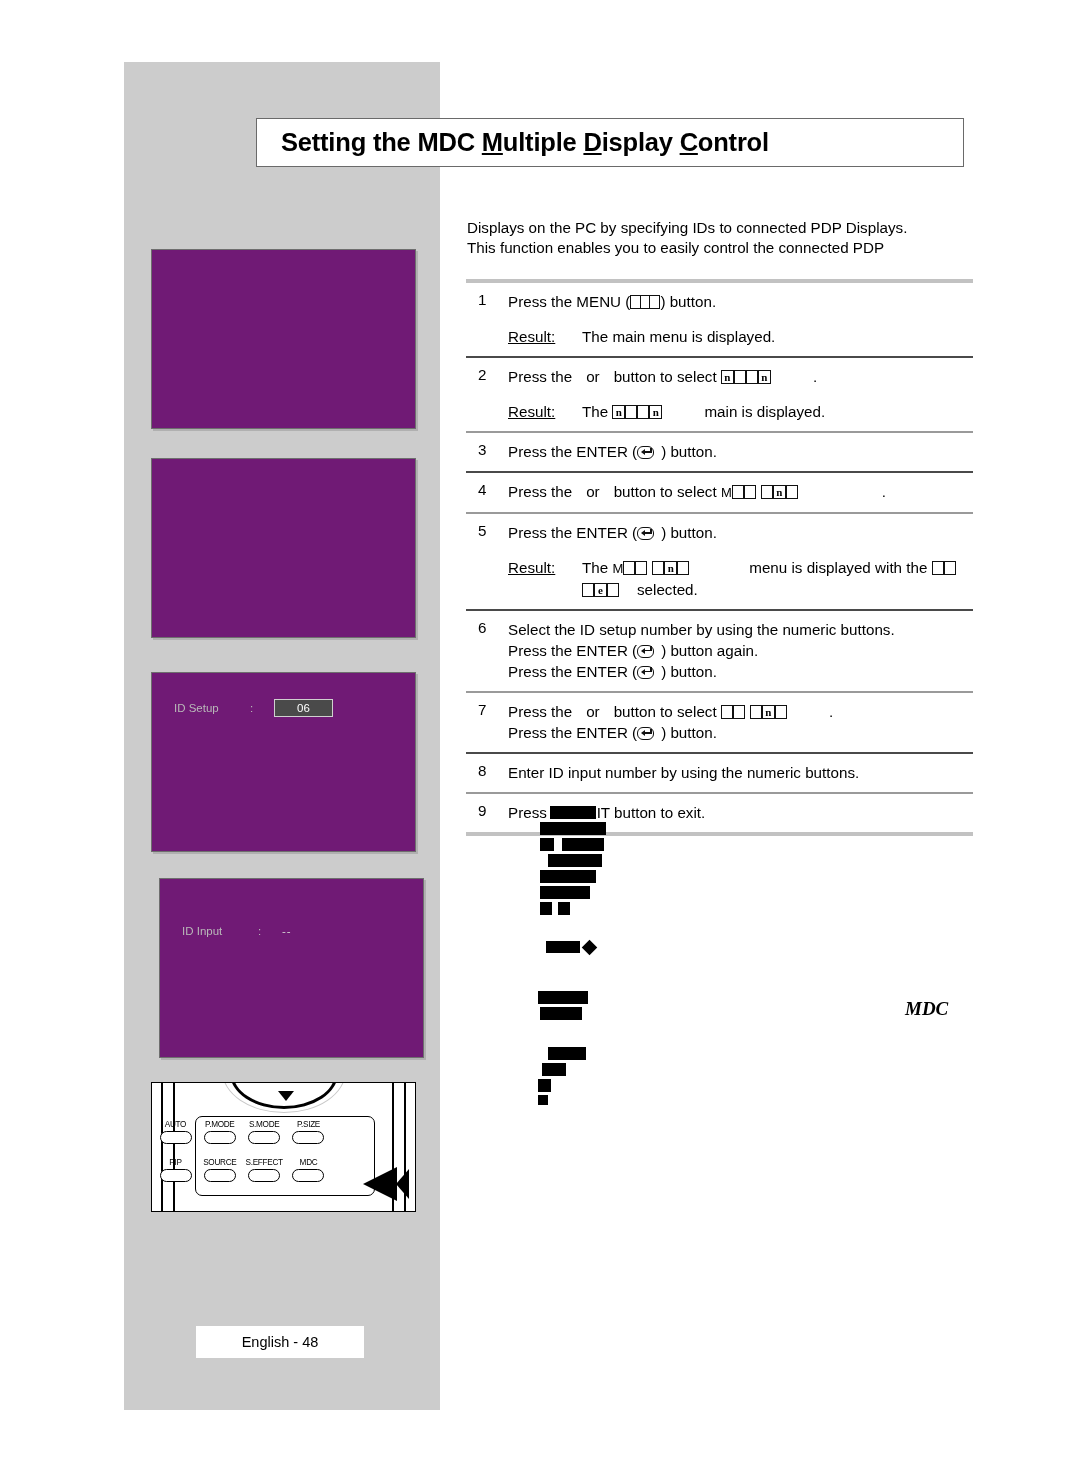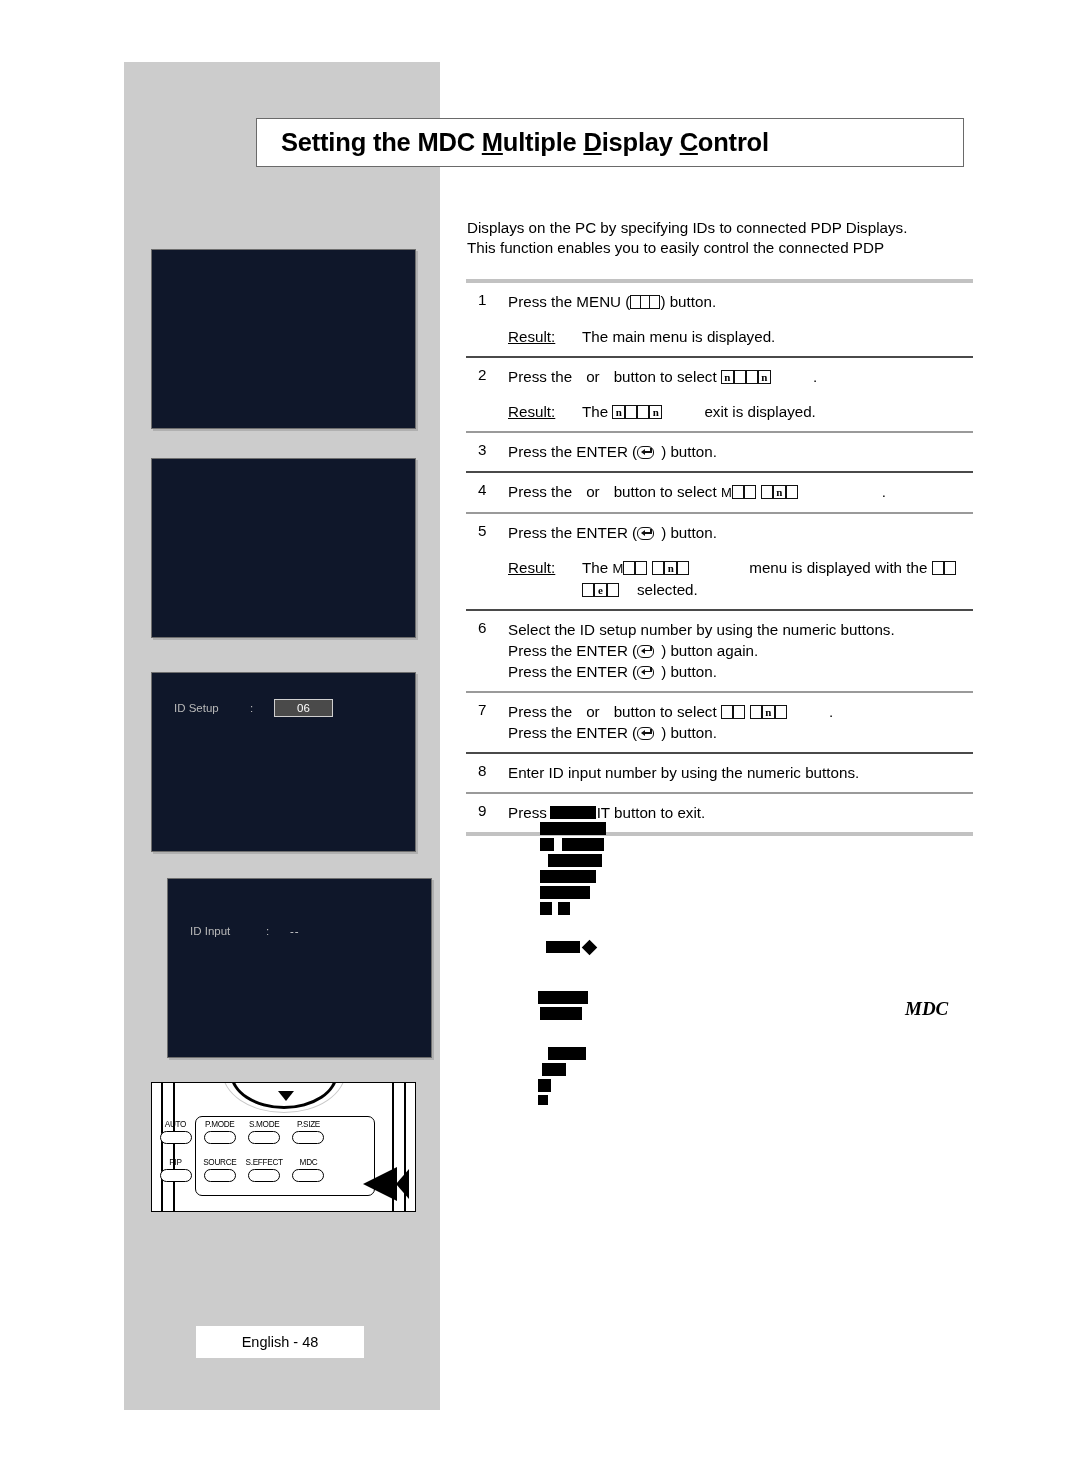--- a/index.html
+++ b/index.html
@@ -232,30 +232,30 @@
     font-family: "Liberation Serif", serif;
     font-style: italic;
     font-weight: bold;
     font-size: 19px;
     color: #000;
   }
 
   
   .illus {
     position: absolute;
-    background: #0f172a;
+    background: #701a75;
     border: 1.5px solid #6e6e6e;
     box-sizing: border-box;
     box-shadow: 2px 2px 0 #b0b0b0;
     padding-left: 17px;
   }
   #illus-1 { left: 151px; top: 249px; width: 265px; height: 180px; }
   #illus-2 { left: 151px; top: 458px; width: 265px; height: 180px; }
   #illus-3 { left: 151px; top: 672px; width: 265px; height: 180px; }
-  #illus-4 { left: 167px; top: 878px; width: 265px; height: 180px; }
+  #illus-4 { left: 159px; top: 878px; width: 265px; height: 180px; }
 
   .osd-row {
     position: absolute;
     left: 22px;
     top: 26px;
     display: flex;
     align-items: center;
     font-size: 11.5px;
     color: #b9b9b9;
     white-space: nowrap;
@@ -432,21 +432,21 @@
   <div class="rule-thin"></div>
 
   <div class="step">
     <div class="step-num">2</div>
     <div class="step-body">
       <div class="step-line"><span>Press the</span><span class="blank-btn"></span><span>or</span><span class="blank-btn"></span><span>button to select</span>
         <span class="tofu ltr">n</span><span class="tofu"></span><span class="tofu"></span><span class="tofu ltr">n</span><span class="glyph-gap"></span><span>.</span></div>
       <div class="result-row">
         <div class="result-label">Result:</div>
         <div class="result-text"><span>The</span>
-          <span class="tofu ltr">n</span><span class="tofu"></span><span class="tofu"></span><span class="tofu ltr">n</span><span class="glyph-gap"></span><span>exit is displayed.</span></div>
+          <span class="tofu ltr">n</span><span class="tofu"></span><span class="tofu"></span><span class="tofu ltr">n</span><span class="glyph-gap"></span><span>main is displayed.</span></div>
       </div>
     </div>
   </div>
   <div class="rule-med"></div>
 
   <div class="step">
     <div class="step-num">3</div>
     <div class="step-body">
       <div class="step-line"><span>Press the ENTER (</span><span class="enter-glyph"><span class="box"></span><span class="tri"></span><span class="stem"></span><span class="hook"></span></span><span>) button.</span></div>
     </div>

